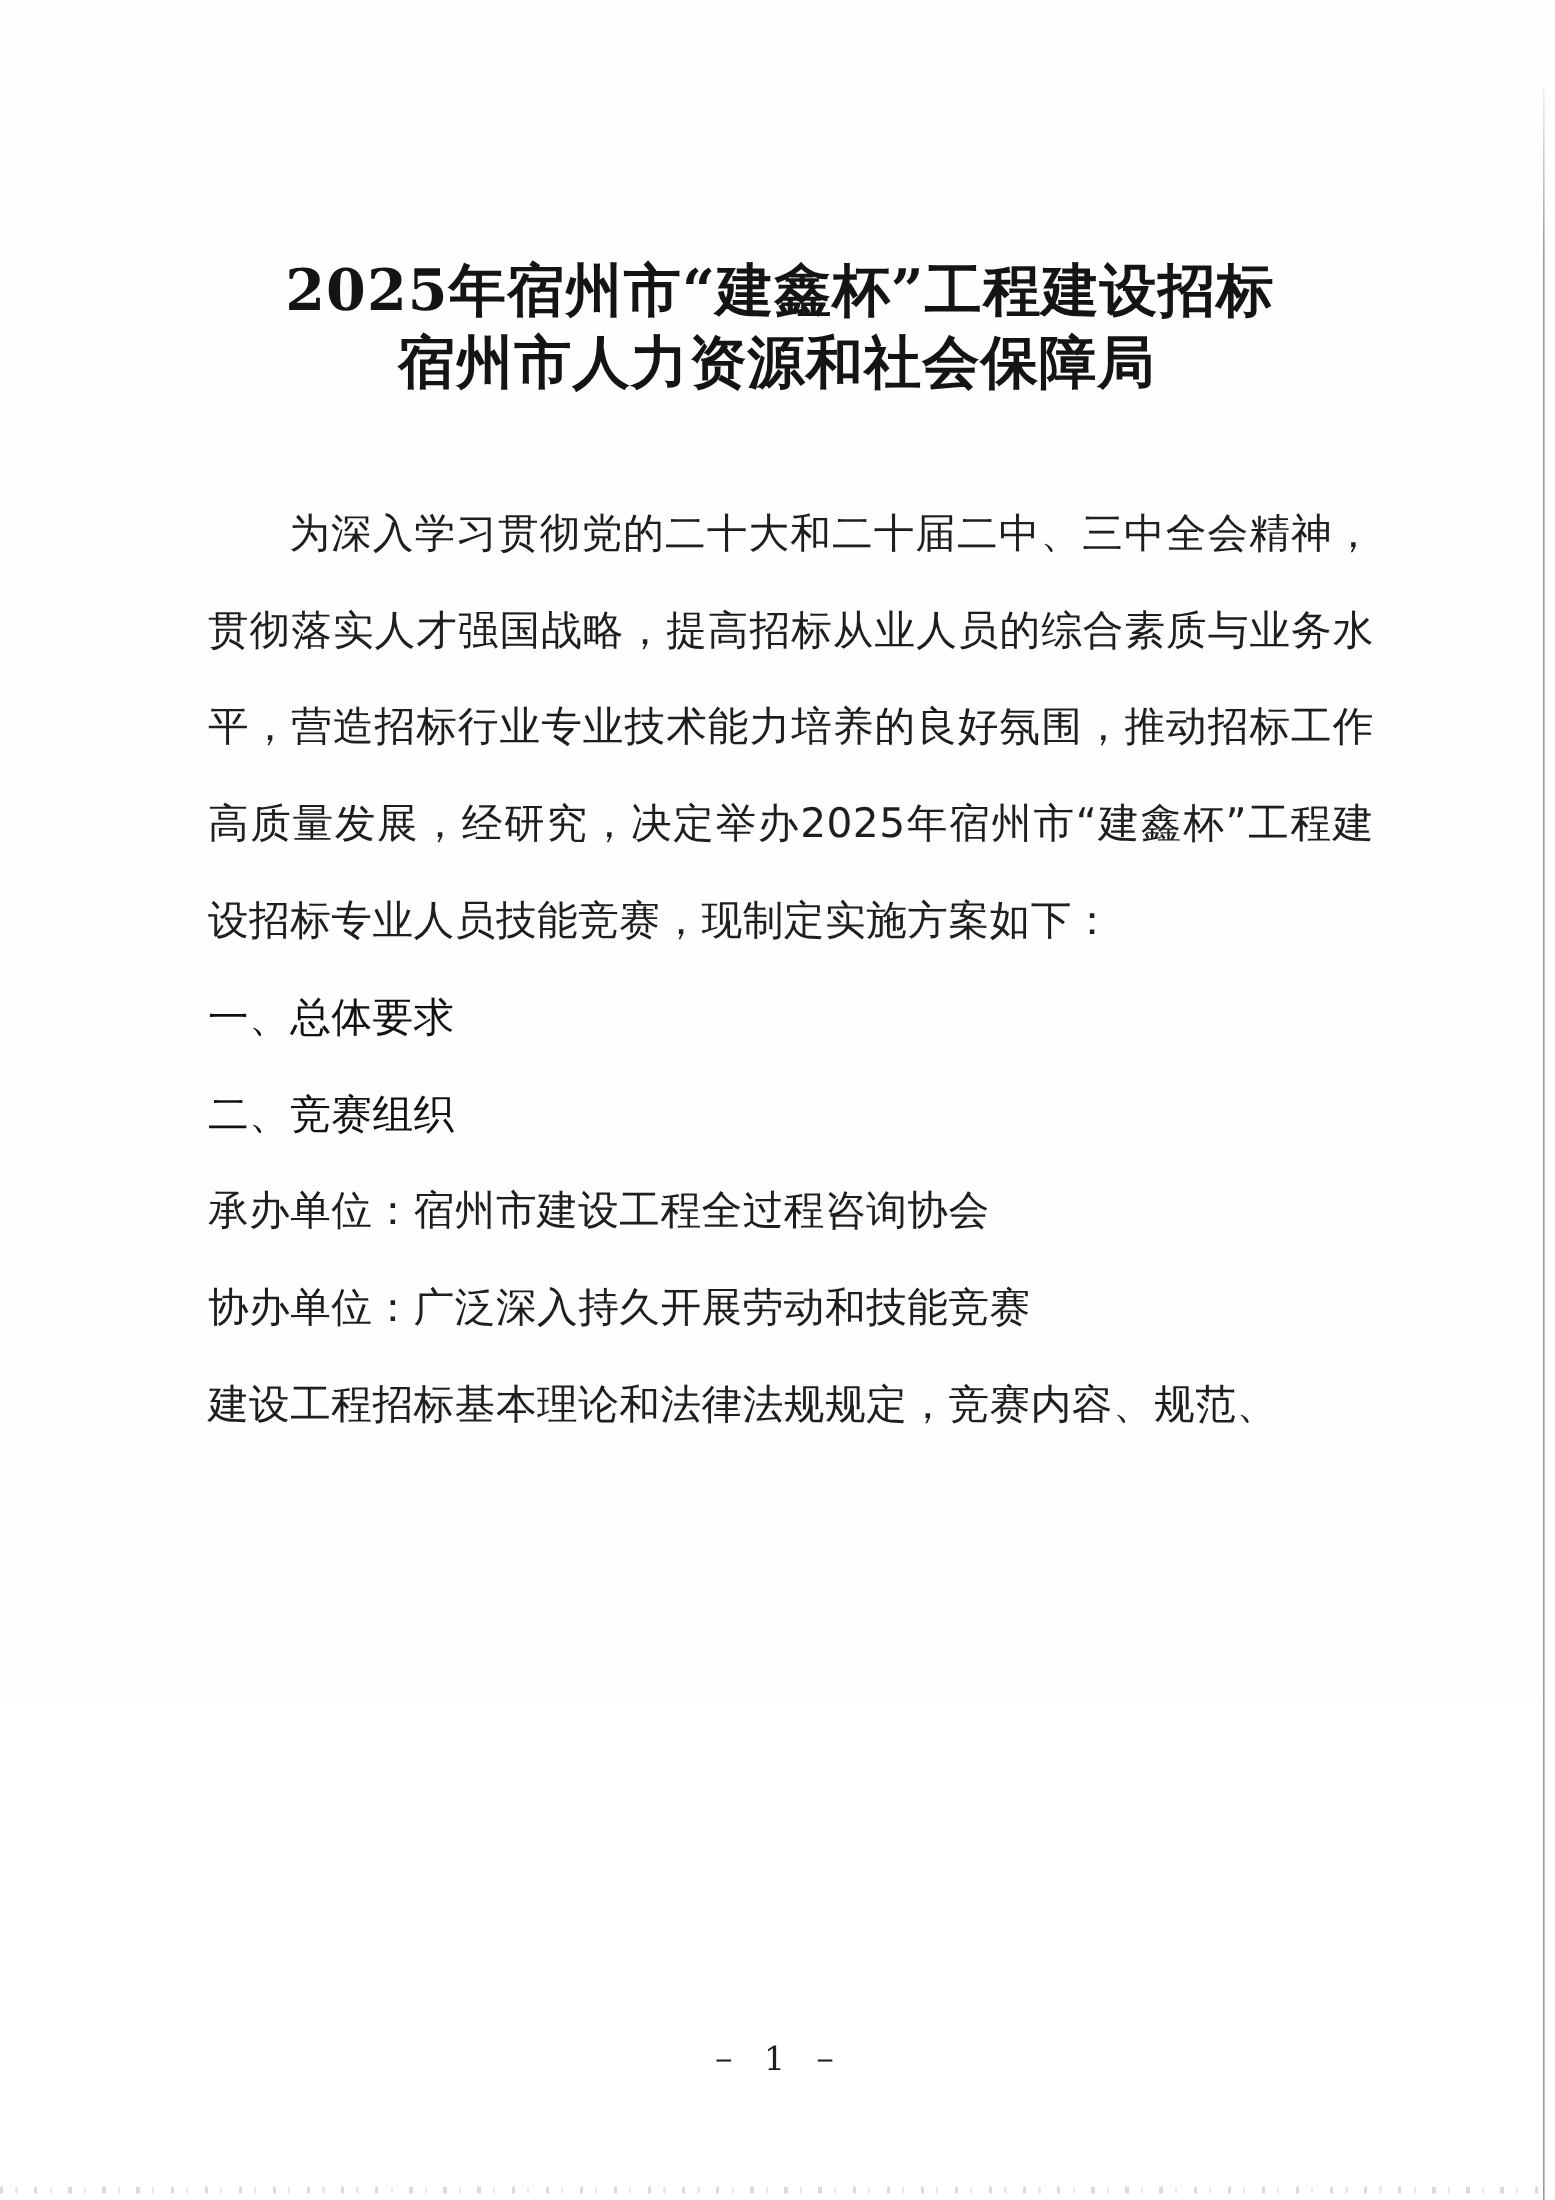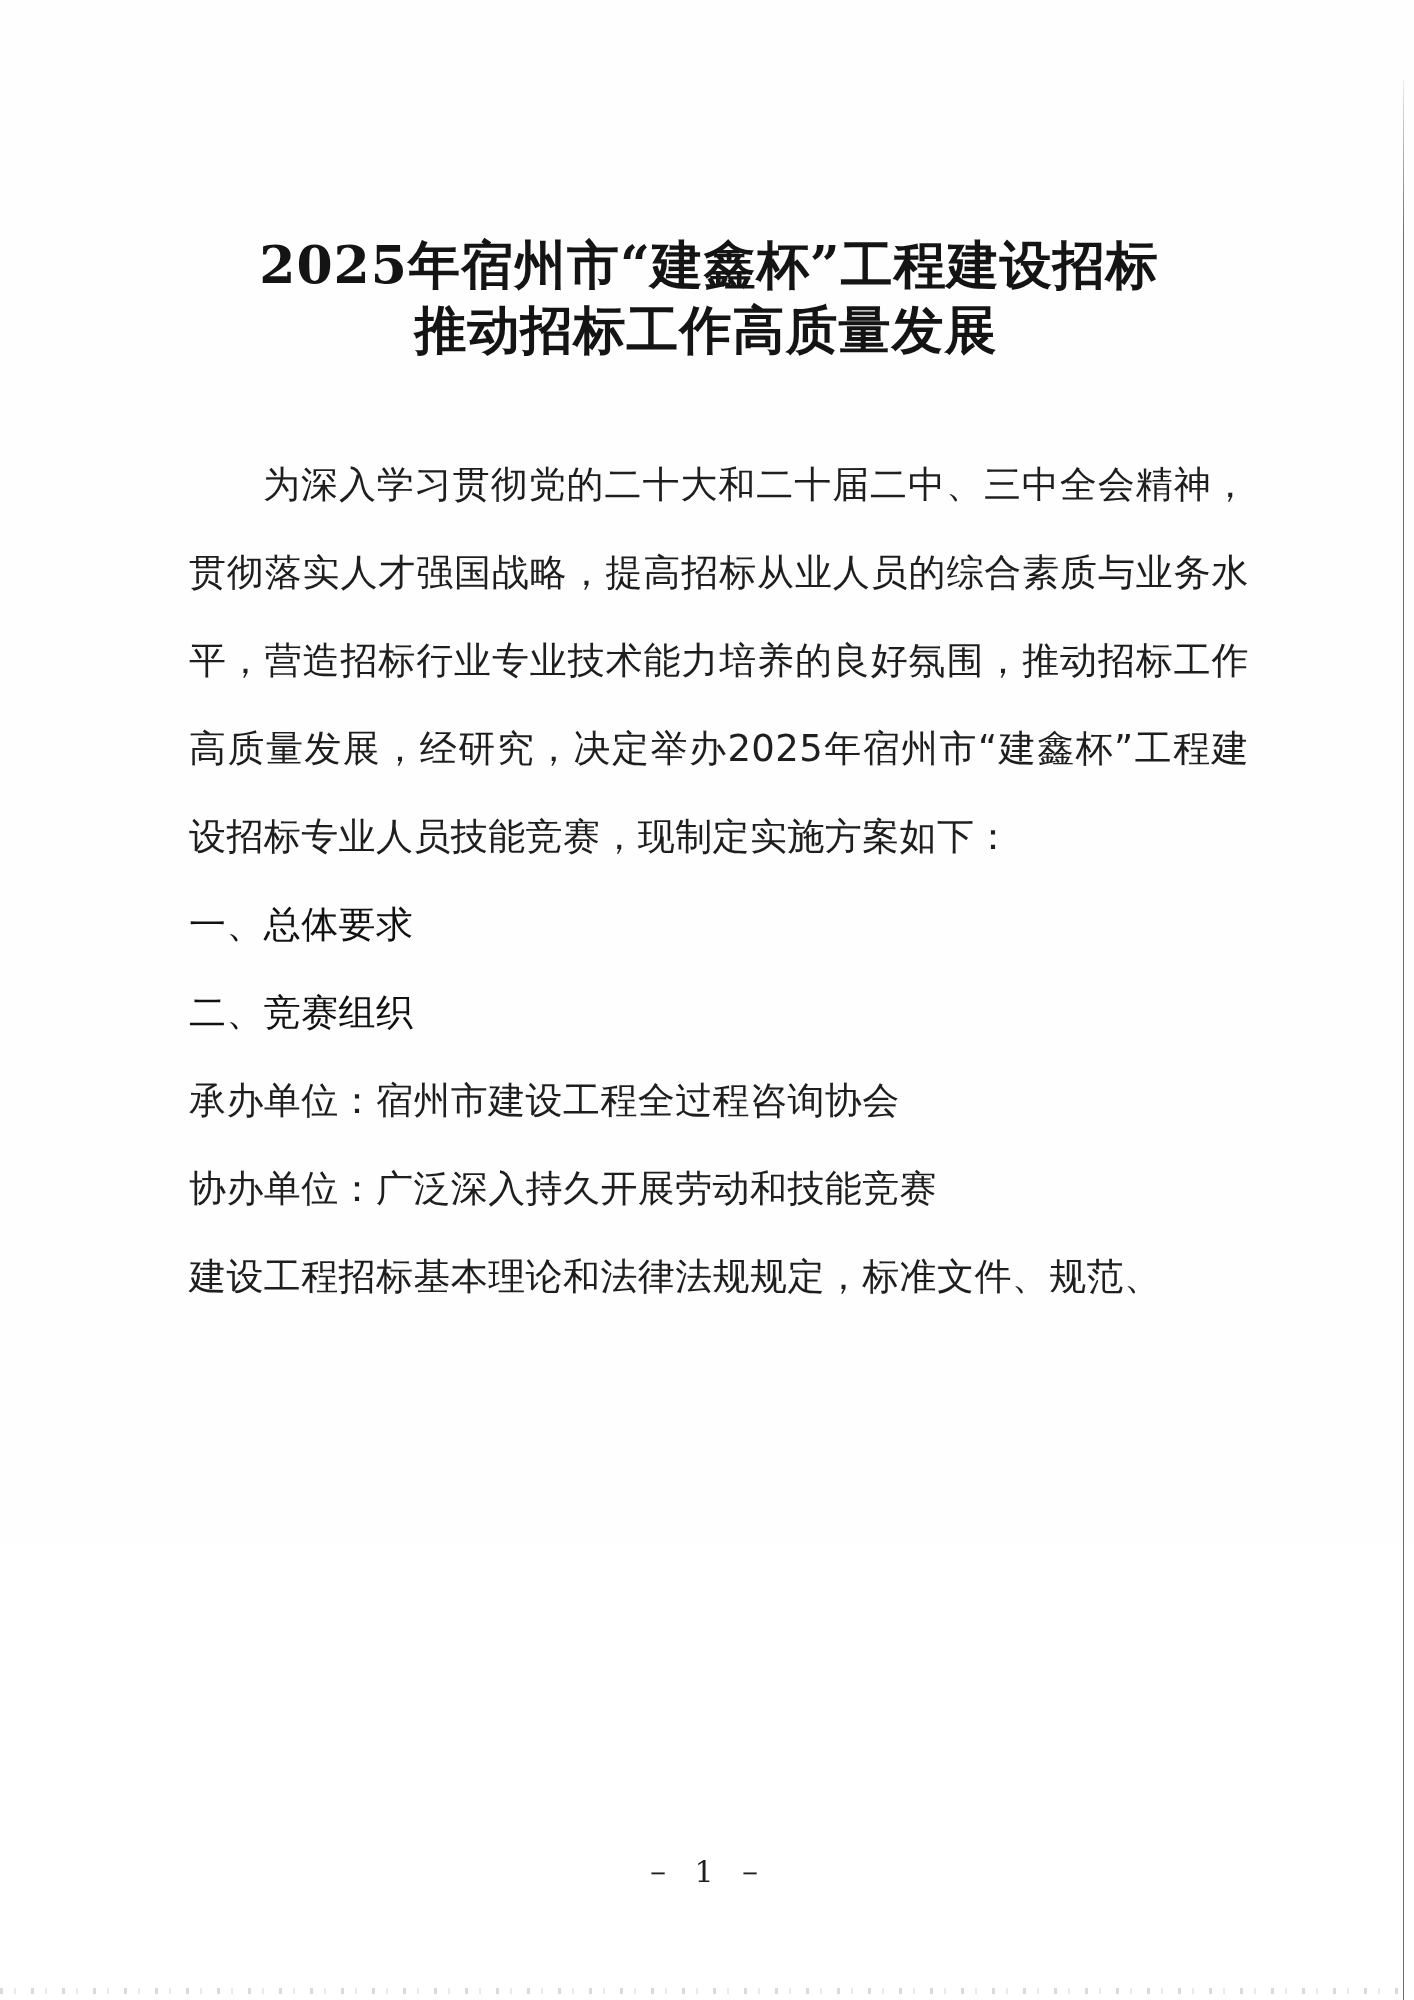--- a/index.html
+++ b/index.html
@@ -96,28 +96,28 @@
     }
   </style>
 </head>
 <body>
 
 <div class="page">
   <div class="scan-edge"></div>
   <div class="scan-noise"></div>
 
   <div class="title l1">2025年宿州市“建鑫杯”工程建设招标</div>
-  <div class="title l2">推动招标工作高质量发展</div>
+  <div class="title l2">宿州市人力资源和社会保障局</div>
 
   <div class="body">
     <p class="indent">为深入学习贯彻党的二十大和二十届二中、三中全会精神，贯彻落实人才强国战略，提高招标从业人员的综合素质与业务水平，营造招标行业专业技术能力培养的良好氛围，推动招标工作高质量发展，经研究，决定举办2025年宿州市“建鑫杯”工程建设招标专业人员技能竞赛，现制定实施方案如下：</p>
 
     <p class="heading">一、总体要求</p>
 
     <p class="heading">二、竞赛组织</p>
     <p class="org"><span>承办单位：</span><span>宿州市建设工程全过程咨询协会</span></p>
     <p class="org"><span>协办单位：</span><span>广泛深入持久开展劳动和技能竞赛</span></p>
 
-    <p class="org">建设工程招标基本理论和法律法规规定，标准文件、规范、</p>
+    <p class="org">建设工程招标基本理论和法律法规规定，竞赛内容、规范、</p>
   </div>
 
   <div class="page-number">－ 1 －</div>
 </div>
 
 </body></html>

